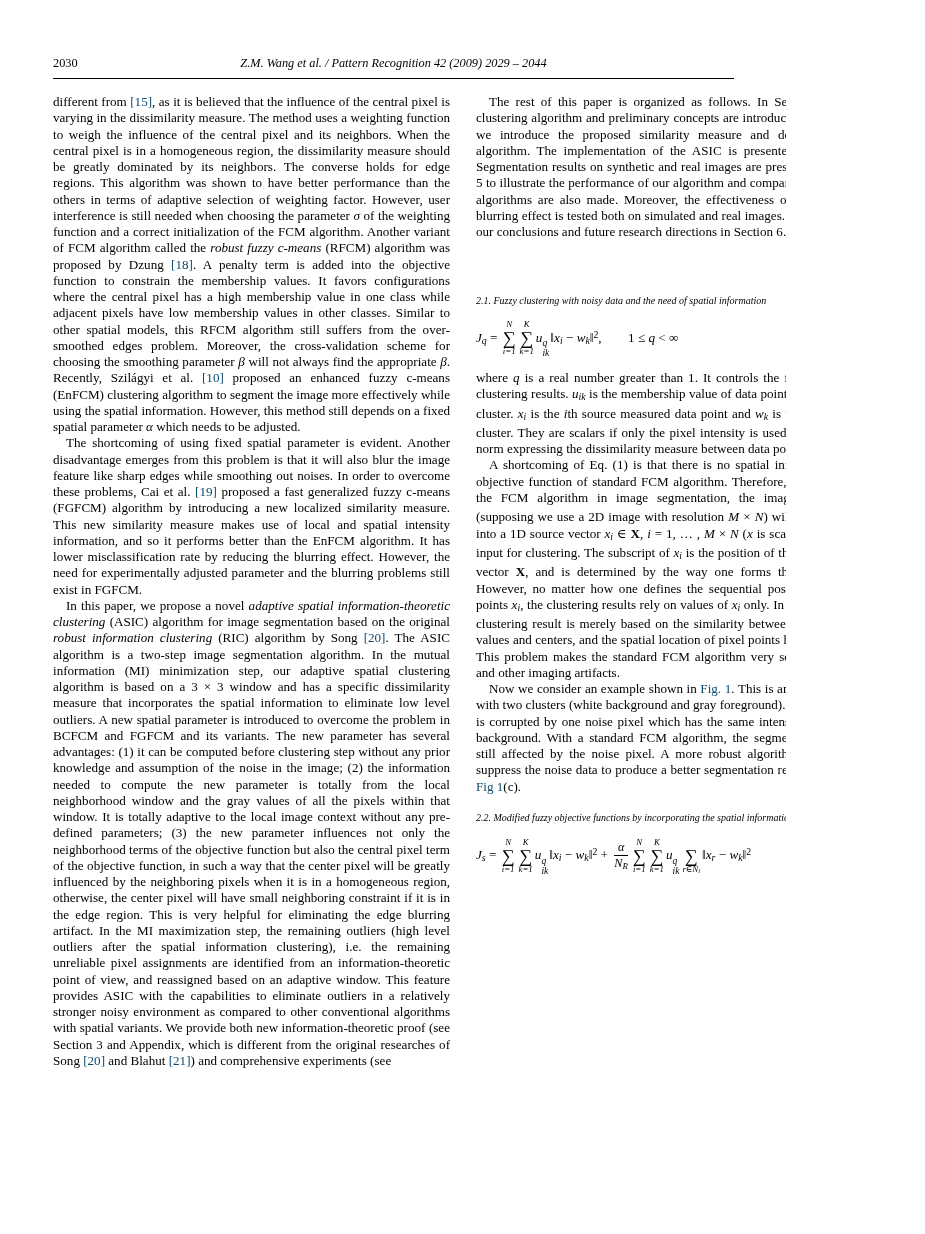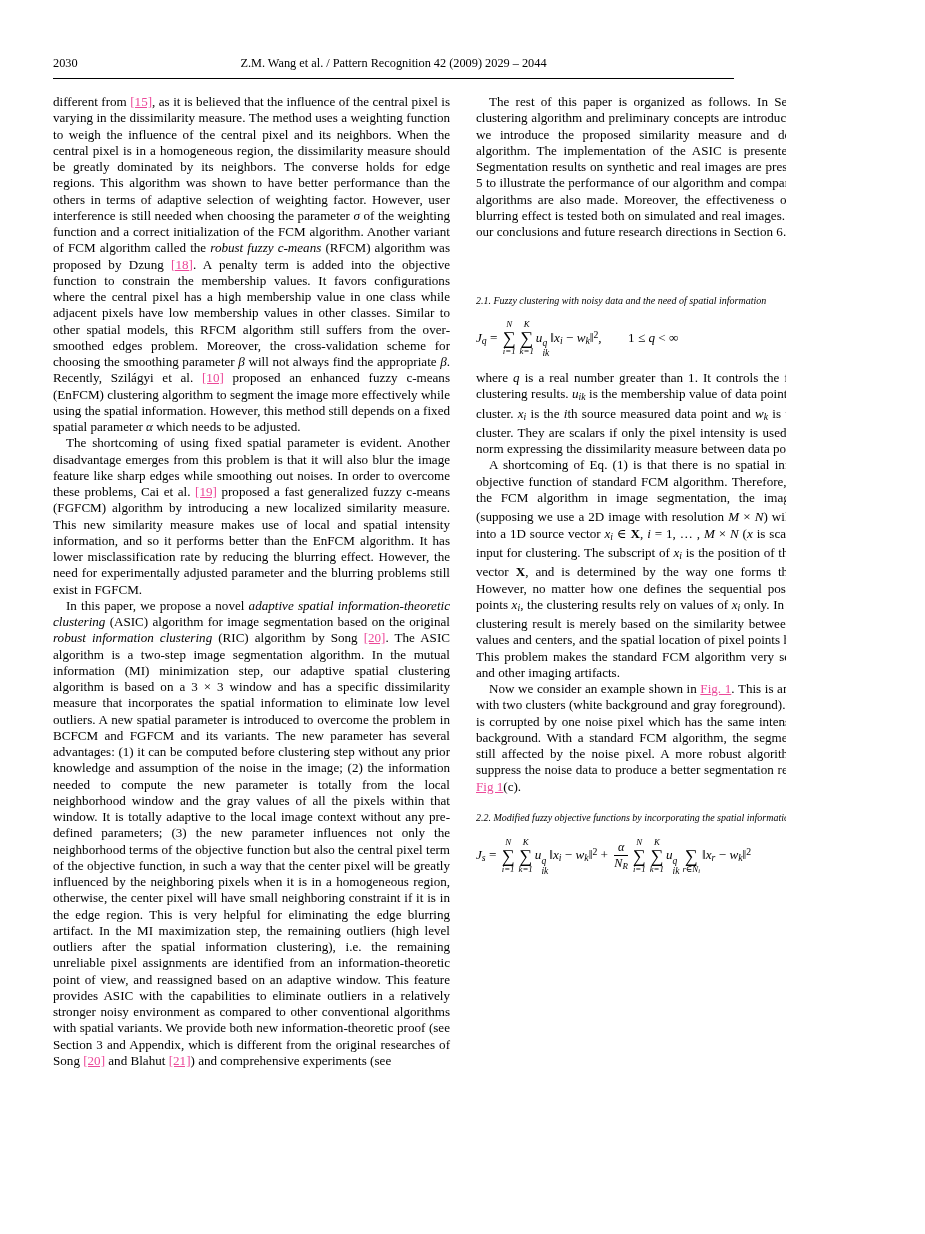--- a/index.html
+++ b/index.html
@@ -6,35 +6,35 @@
   html, body { margin: 0; padding: 0; }
   body {
     width: 925px; height: 1234px;
     background: #ffffff; color: #000;
     font-family: "Liberation Serif", "DejaVu Serif", "DejaVu Sans", serif;
   }
   .page { position: relative; width: 786px; height: 1234px; overflow: hidden; background: #fff; }
 
   .header { position: absolute; left: 53px; right: 52px; top: 56px; height: 16px; font-size: 12.3px; }
   .page-number { position: absolute; left: 0; top: 0; }
-  .running-head { position: absolute; left: 0; right: 0; top: 0; text-align: center; }
+  .running-head { position: absolute; left: 0; right: 0; top: 0; text-align: center; font-style: italic; }
   .head-rule { position: absolute; left: 53px; right: 52px; top: 78px; border-top: 1.2px solid #000; }
 
   .columns { position: absolute; left: 53px; top: 94px; display: flex; gap: 26px; }
   .col { width: 397px; font-size: 13.1px; line-height: 16.25px; text-align: justify; }
 
   p { margin: 0; padding: 0; }
   p.indent { text-indent: 13px; }
 
   h2 { font-size: 10px; font-weight: bold; font-style: normal; margin: 21px 0 14px 0; text-align: right; }
   h3 { font-size: 10px; font-weight: normal; font-style: italic; margin: 15px 0 11px 0; text-align: left; }
 
   .seg-i  { font-style: italic; }
   .seg-b  { font-weight: bold; }
-  .seg-lk { color: #ec4899; cursor: pointer; text-decoration: underline; }
+  .seg-lk { color: #0c4a6e; cursor: pointer; }
   .seg-sub  { font-size: 0.74em; font-style: italic; vertical-align: -0.22em; }
   .seg-supn { font-size: 0.74em; font-style: normal; vertical-align: 0.38em; }
 
   .equation { display: flex; align-items: center; margin: 11px 0; text-align: left; font-size: 13.2px; }
   .eq-body { flex: 1; }
   .eq-num { margin-left: 6px; }
 
   .bigop { display: inline-flex; flex-direction: column; align-items: center; vertical-align: middle; margin: 0 2px; }
   .bigop .lim { font-size: 8.8px; font-style: italic; line-height: 1.05; min-height: 9.5px; white-space: nowrap; }
   .bigop .op { font-size: 18px; line-height: 1.0; font-style: normal; }

